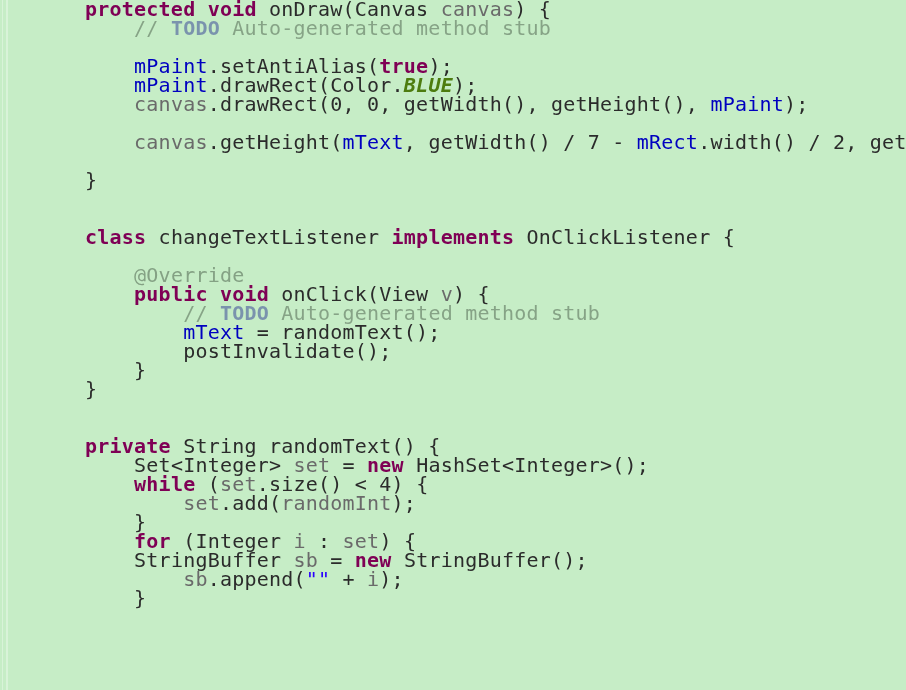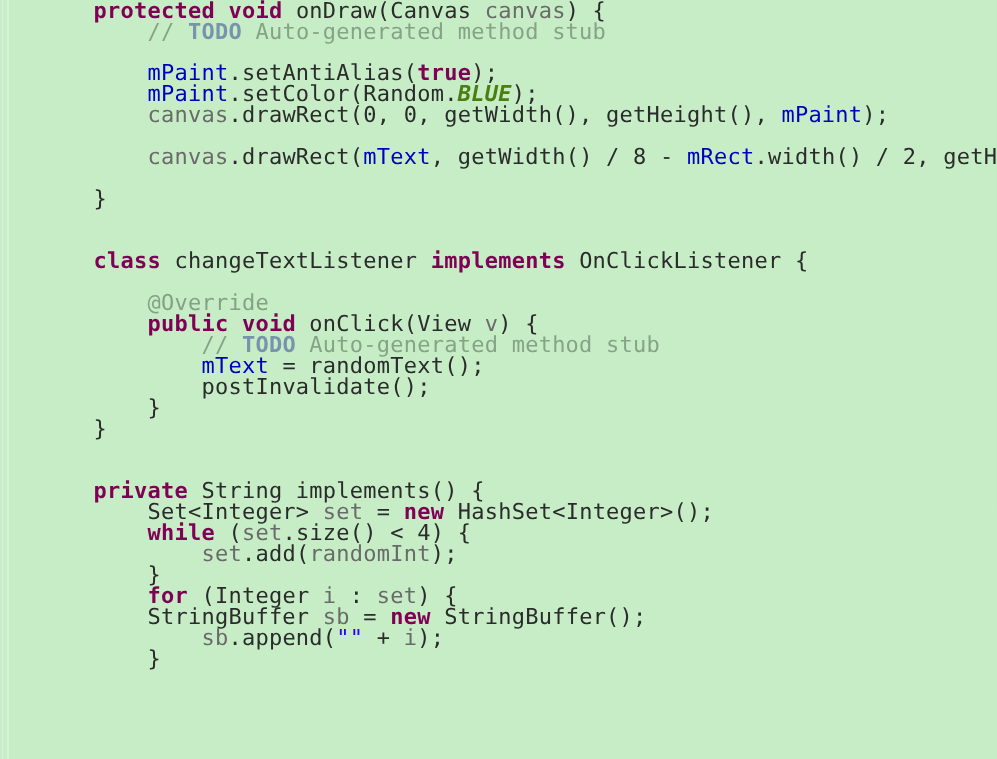--- a/index.html
+++ b/index.html
@@ -68,40 +68,40 @@
 
 <div id="editor">
   <div class="gutter-rule r1"></div>
   <div class="gutter-rule r2"></div>
   <div class="gutter-rule r3"></div>
   <div class="code" id="code-area">
       <div class="line"><span class="pln">    </span><span class="kw">protected</span><span class="pln"> </span><span class="kw">void</span><span class="pln"> onDraw(Canvas </span><span class="loc">canvas</span><span class="pln">) {</span></div>
       <div class="line"><span class="pln">        </span><span class="cmt">// </span><span class="todo">TODO</span><span class="cmt"> Auto-generated method stub</span></div>
       <div class="line">&nbsp;</div>
       <div class="line"><span class="pln">        </span><span class="fld">mPaint</span><span class="pln">.setAntiAlias(</span><span class="kw">true</span><span class="pln">);</span></div>
-      <div class="line"><span class="pln">        </span><span class="fld">mPaint</span><span class="pln">.setColor(Random.</span><span class="sfld">BLUE</span><span class="pln">);</span></div>
+      <div class="line"><span class="pln">        </span><span class="fld">mPaint</span><span class="pln">.drawRect(Color.</span><span class="sfld">BLUE</span><span class="pln">);</span></div>
       <div class="line"><span class="pln">        </span><span class="loc">canvas</span><span class="pln">.drawRect(0, 0, getWidth(), getHeight(), </span><span class="fld">mPaint</span><span class="pln">);</span></div>
       <div class="line">&nbsp;</div>
-      <div class="line"><span class="pln">        </span><span class="loc">canvas</span><span class="pln">.drawRect(</span><span class="fld">mText</span><span class="pln">, getWidth() / 8 - </span><span class="fld">mRect</span><span class="pln">.width() / 2, getHeight()</span></div>
+      <div class="line"><span class="pln">        </span><span class="loc">canvas</span><span class="pln">.getHeight(</span><span class="fld">mText</span><span class="pln">, getWidth() / 7 - </span><span class="fld">mRect</span><span class="pln">.width() / 2, getHeight()</span></div>
       <div class="line">&nbsp;</div>
       <div class="line"><span class="pln">    </span><span class="pln">}</span></div>
       <div class="line">&nbsp;</div>
       <div class="line">&nbsp;</div>
       <div class="line"><span class="pln">    </span><span class="kw">class</span><span class="pln"> changeTextListener </span><span class="kw">implements</span><span class="pln"> OnClickListener {</span></div>
       <div class="line">&nbsp;</div>
       <div class="line"><span class="pln">        </span><span class="ann">@Override</span></div>
       <div class="line"><span class="pln">        </span><span class="kw">public</span><span class="pln"> </span><span class="kw">void</span><span class="pln"> onClick(View </span><span class="loc">v</span><span class="pln">) {</span></div>
       <div class="line"><span class="pln">            </span><span class="cmt">// </span><span class="todo">TODO</span><span class="cmt"> Auto-generated method stub</span></div>
       <div class="line"><span class="pln">            </span><span class="fld">mText</span><span class="pln"> = randomText();</span></div>
       <div class="line"><span class="pln">            </span><span class="pln">postInvalidate();</span></div>
       <div class="line"><span class="pln">        </span><span class="pln">}</span></div>
       <div class="line"><span class="pln">    </span><span class="pln">}</span></div>
       <div class="line">&nbsp;</div>
       <div class="line">&nbsp;</div>
-      <div class="line"><span class="pln">    </span><span class="kw">private</span><span class="pln"> String implements() {</span></div>
+      <div class="line"><span class="pln">    </span><span class="kw">private</span><span class="pln"> String randomText() {</span></div>
       <div class="line"><span class="pln">        </span><span class="pln">Set&lt;Integer&gt; </span><span class="loc">set</span><span class="pln"> = </span><span class="kw">new</span><span class="pln"> HashSet&lt;Integer&gt;();</span></div>
       <div class="line"><span class="pln">        </span><span class="kw">while</span><span class="pln"> (</span><span class="loc">set</span><span class="pln">.size() &lt; 4) {</span></div>
       <div class="line"><span class="pln">            </span><span class="loc">set</span><span class="pln">.add(</span><span class="loc">randomInt</span><span class="pln">);</span></div>
       <div class="line"><span class="pln">        </span><span class="pln">}</span></div>
       <div class="line"><span class="pln">        </span><span class="kw">for</span><span class="pln"> (Integer </span><span class="loc">i</span><span class="pln"> : </span><span class="loc">set</span><span class="pln">) {</span></div>
       <div class="line"><span class="pln">        </span><span class="pln">StringBuffer </span><span class="loc">sb</span><span class="pln"> = </span><span class="kw">new</span><span class="pln"> StringBuffer();</span></div>
       <div class="line"><span class="pln">            </span><span class="loc">sb</span><span class="pln">.append(</span><span class="str">""</span><span class="pln"> + </span><span class="loc">i</span><span class="pln">);</span></div>
       <div class="line"><span class="pln">        </span><span class="pln">}</span></div>
       <div class="line">&nbsp;</div>
     </div>

